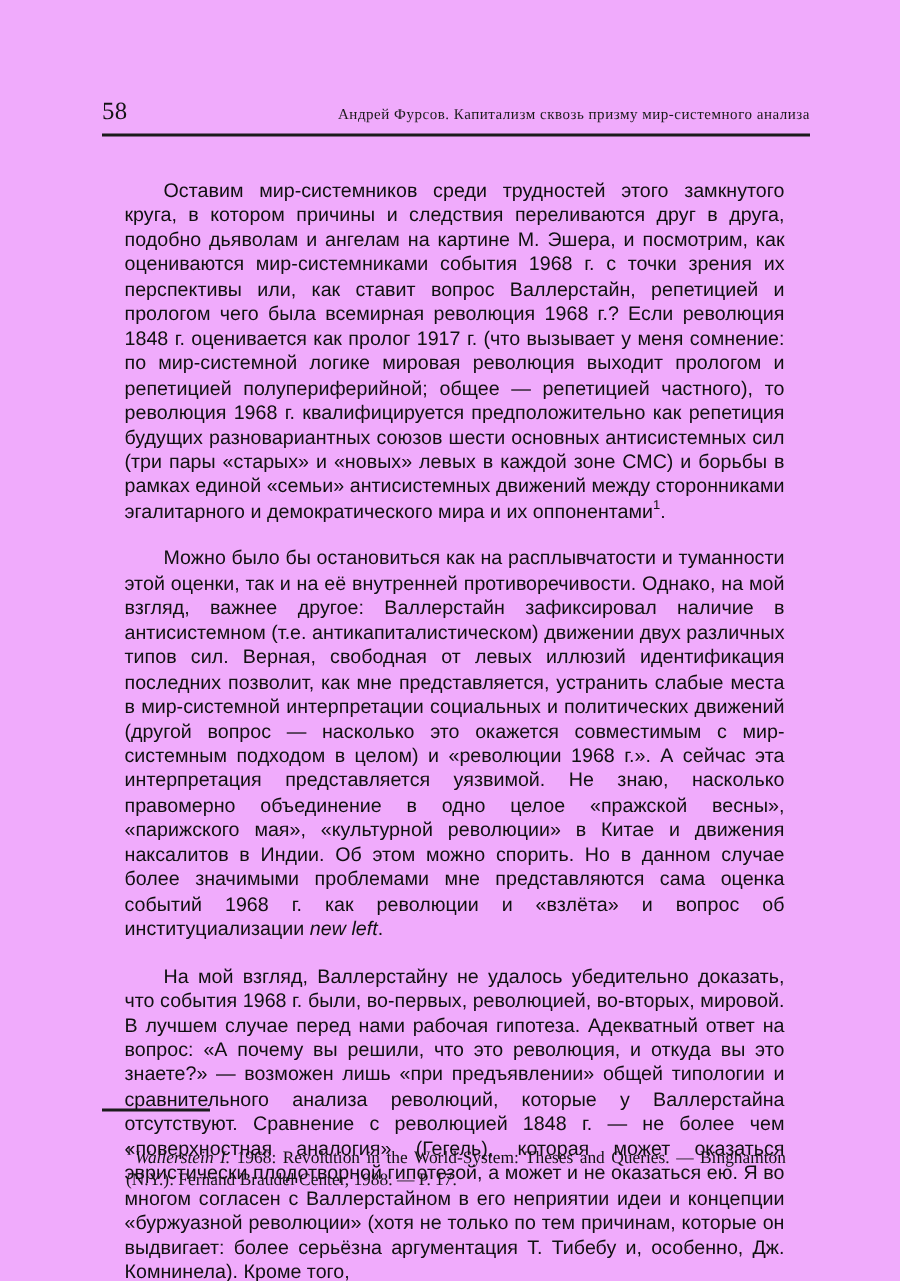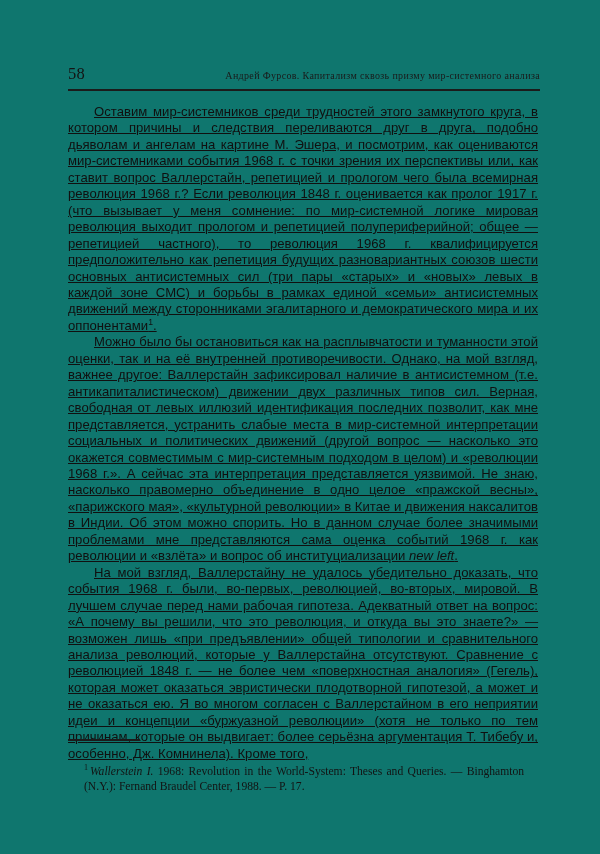--- a/index.html
+++ b/index.html
@@ -12,21 +12,21 @@
     background: #ffffff;
     font-family: "Liberation Sans", sans-serif;
     color: #111111;
     overflow: hidden;
   }
 
   .page {
     position: relative;
     width: 600px;
     height: 854px;
-    background: #0f766e;
+    background: #f0abfc;
   }
 
   
   .header {
     position: absolute;
     left: 68px;
     top: 64px;
     width: 472px;
     display: flex;
     align-items: baseline;
@@ -65,25 +65,24 @@
     top: 104px;
     width: 470px;
     font-size: 13.1px;
     line-height: 16.45px;
     text-align: justify;
     text-justify: inter-word;
     color: #101010;
     letter-spacing: 0.02px;
   }
   .body-text p {
-    margin: 0;
+    margin: 15px;
     text-indent: 26px;
     text-align: justify;
     hyphens: manual;
-    text-decoration: underline;
   }
   .sup {
     font-size: 8.6px;
     vertical-align: super;
     line-height: 0;
   }
   .it {
     font-style: italic;
   }
 

